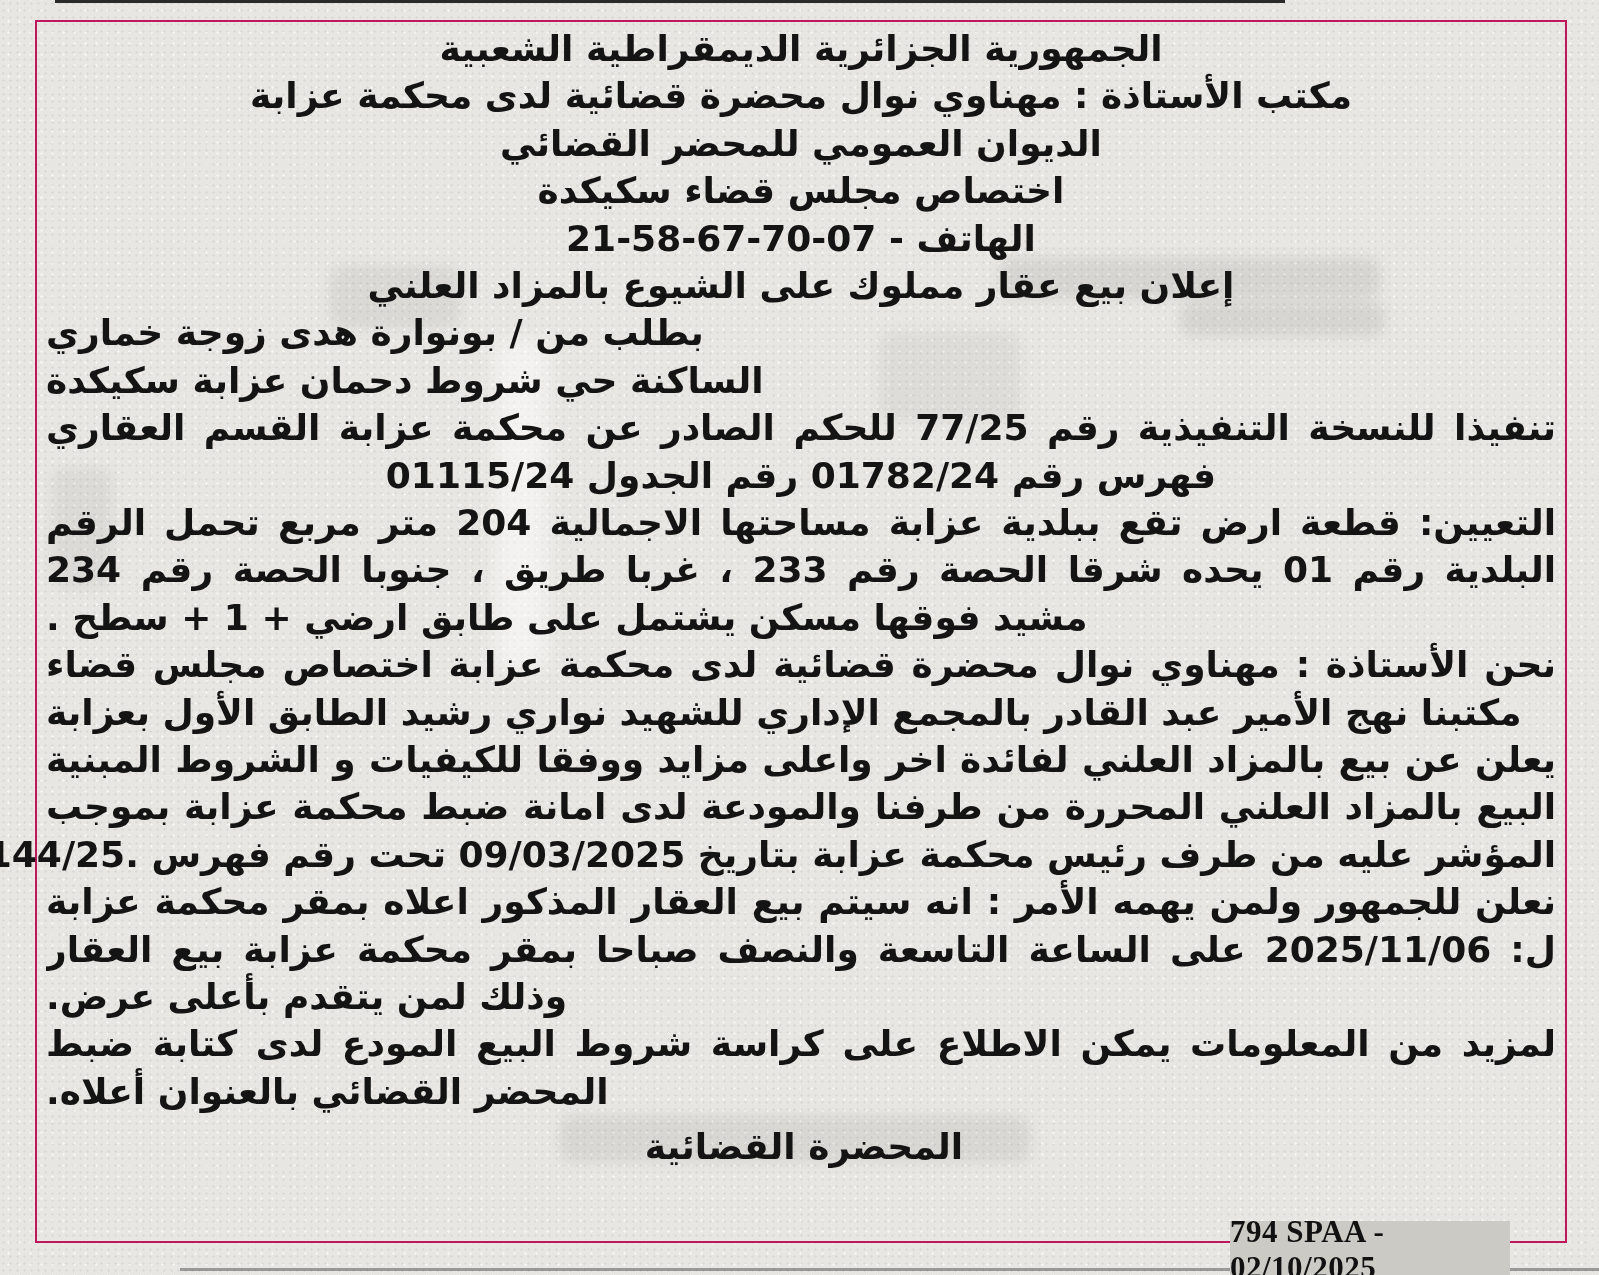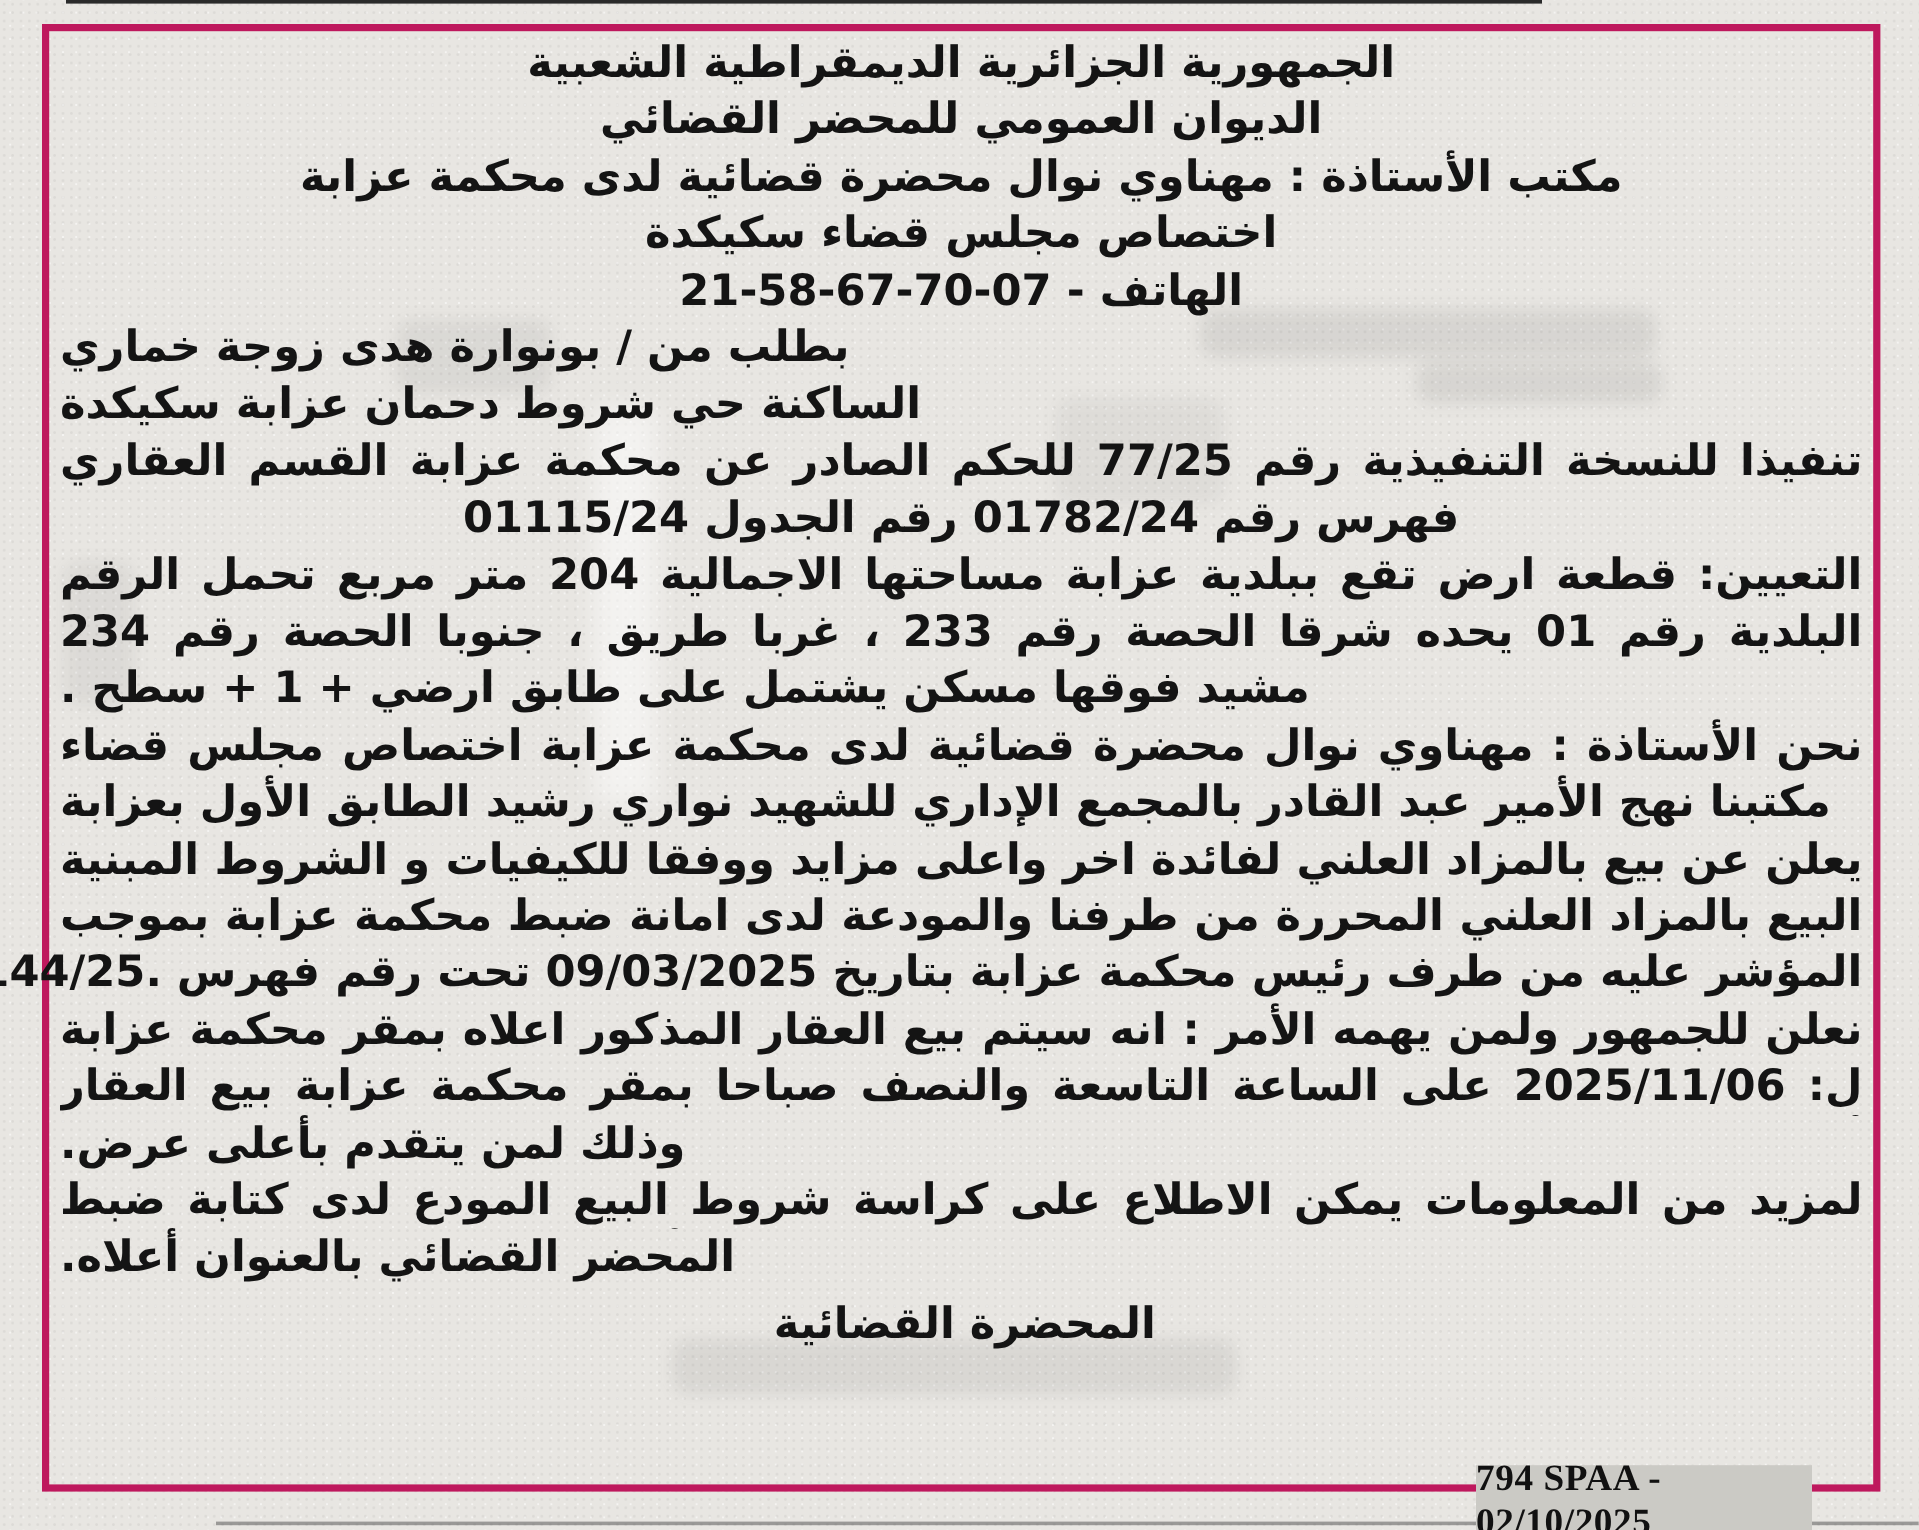--- a/index.html
+++ b/index.html
@@ -12,21 +12,21 @@
   .paper-noise{
     position:absolute;inset:0;pointer-events:none;
     background-image:
       radial-gradient(rgba(0,0,0,0.05) 1px, transparent 1.2px),
       radial-gradient(rgba(255,255,255,0.55) 1px, transparent 1.2px);
     background-size:7px 7px, 11px 11px;
     background-position:0 0, 3px 5px;
   }
   .frame{
     position:absolute;left:35px;top:20px;width:1532px;height:1223px;
-    border:6px solid #be185d;box-sizing:border-box;
+    border:2px solid #be185d;box-sizing:border-box;
     direction:rtl;
     padding:3px 9px 0 9px;
   }
   .line{
     color:#141414;
     font-size:36px;
     font-weight:bold;
     line-height:47.4px;
     white-space:nowrap;
   }
@@ -76,24 +76,25 @@
 <div class="ghost g1"></div>
 <div class="ghost g2"></div>
 <div class="ghost g3"></div>
 <div class="ghost g4"></div>
 <div class="ghost g5"></div>
 <div class="ghost g6"></div>
 <div class="streak"></div>
 
 <div class="frame">
   <div class="line center">الجمهورية الجزائرية الديمقراطية الشعبية</div>
+  <div class="line center">مكتب الأستاذة : مهناوي نوال محضرة قضائية لدى محكمة عزابة</div>
   <div class="line center">الديوان العمومي للمحضر القضائي</div>
-  <div class="line center">مكتب الأستاذة : مهناوي نوال محضرة قضائية لدى محكمة عزابة</div>
   <div class="line center">اختصاص مجلس قضاء سكيكدة</div>
   <div class="line center">الهاتف - 07-70-67-58-21</div>
+  <div class="line center">إعلان بيع عقار مملوك على الشيوع بالمزاد العلني</div>
   <div class="line right">بطلب من / بونوارة هدى زوجة خماري</div>
   <div class="line right">الساكنة حي شروط دحمان عزابة سكيكدة</div>
   <div class="line full">تنفيذا للنسخة التنفيذية رقم 77/25 للحكم الصادر عن محكمة عزابة القسم العقاري بتاريخ 18/11/2024</div>
   <div class="line center">فهرس رقم 01782/24 رقم الجدول 01115/24</div>
   <div class="line full">التعيين: قطعة ارض تقع ببلدية عزابة مساحتها الاجمالية 204 متر مربع تحمل الرقم 232 من مفرزة</div>
   <div class="line full">البلدية رقم 01 يحده شرقا الحصة رقم 233 ، غربا طريق ، جنوبا الحصة رقم 234 شمالا الحصة رقم 230</div>
   <div class="line right">مشيد فوقها مسكن يشتمل على طابق ارضي + 1 + سطح .</div>
   <div class="line full">نحن الأستاذة : مهناوي نوال محضرة قضائية لدى محكمة عزابة اختصاص مجلس قضاء سكيكدة الكائن</div>
   <div class="line right">مكتبنا نهج الأمير عبد القادر بالمجمع الإداري للشهيد نواري رشيد الطابق الأول بعزابة</div>
   <div class="line full">يعلن عن بيع بالمزاد العلني لفائدة اخر واعلى مزايد ووفقا للكيفيات و الشروط المبنية في كراسة شروط</div>

